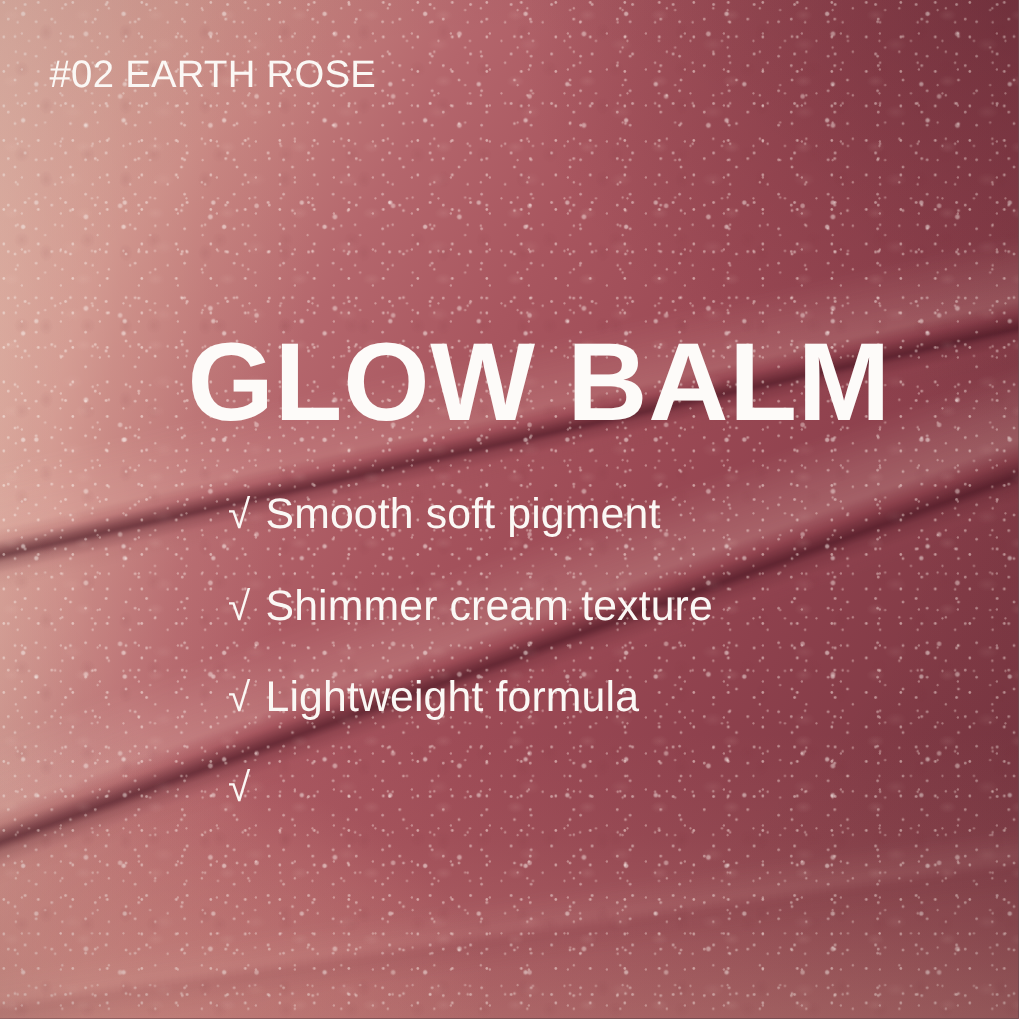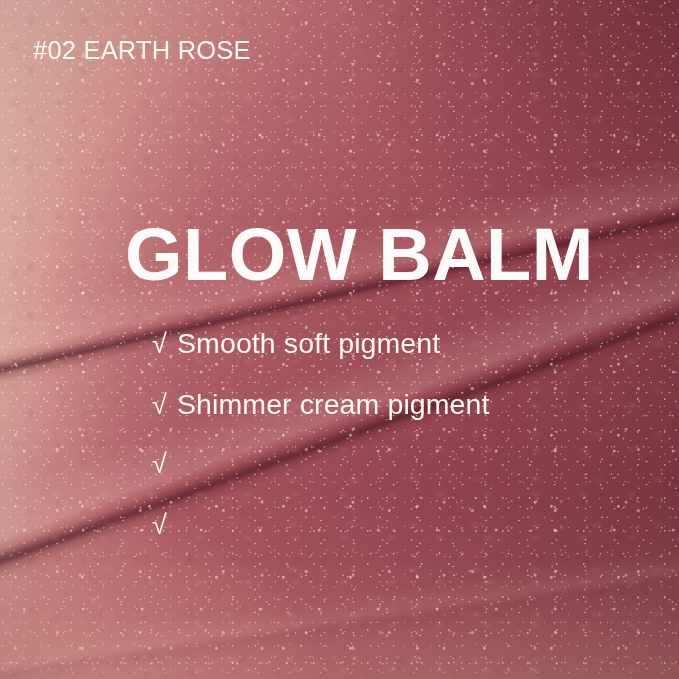--- a/index.html
+++ b/index.html
@@ -302,24 +302,25 @@
 
     <div id="product-title">GLOW BALM</div>
 
     <ul id="feature-list">
       <li class="feature-item">
         <span class="feature-mark">√</span>
         <span class="feature-text">Smooth soft pigment</span>
       </li>
       <li class="feature-item">
         <span class="feature-mark">√</span>
-        <span class="feature-text">Shimmer cream pigment</span>
+        <span class="feature-text">Shimmer cream texture</span>
       </li>
       <li class="feature-item">
         <span class="feature-mark">√</span>
+        <span class="feature-text">Lightweight formula</span>
       </li>
       <li class="feature-item">
         <span class="feature-mark">√</span>
       </li>
     </ul>
 
   </div>
 </div>
 
 </body></html>

